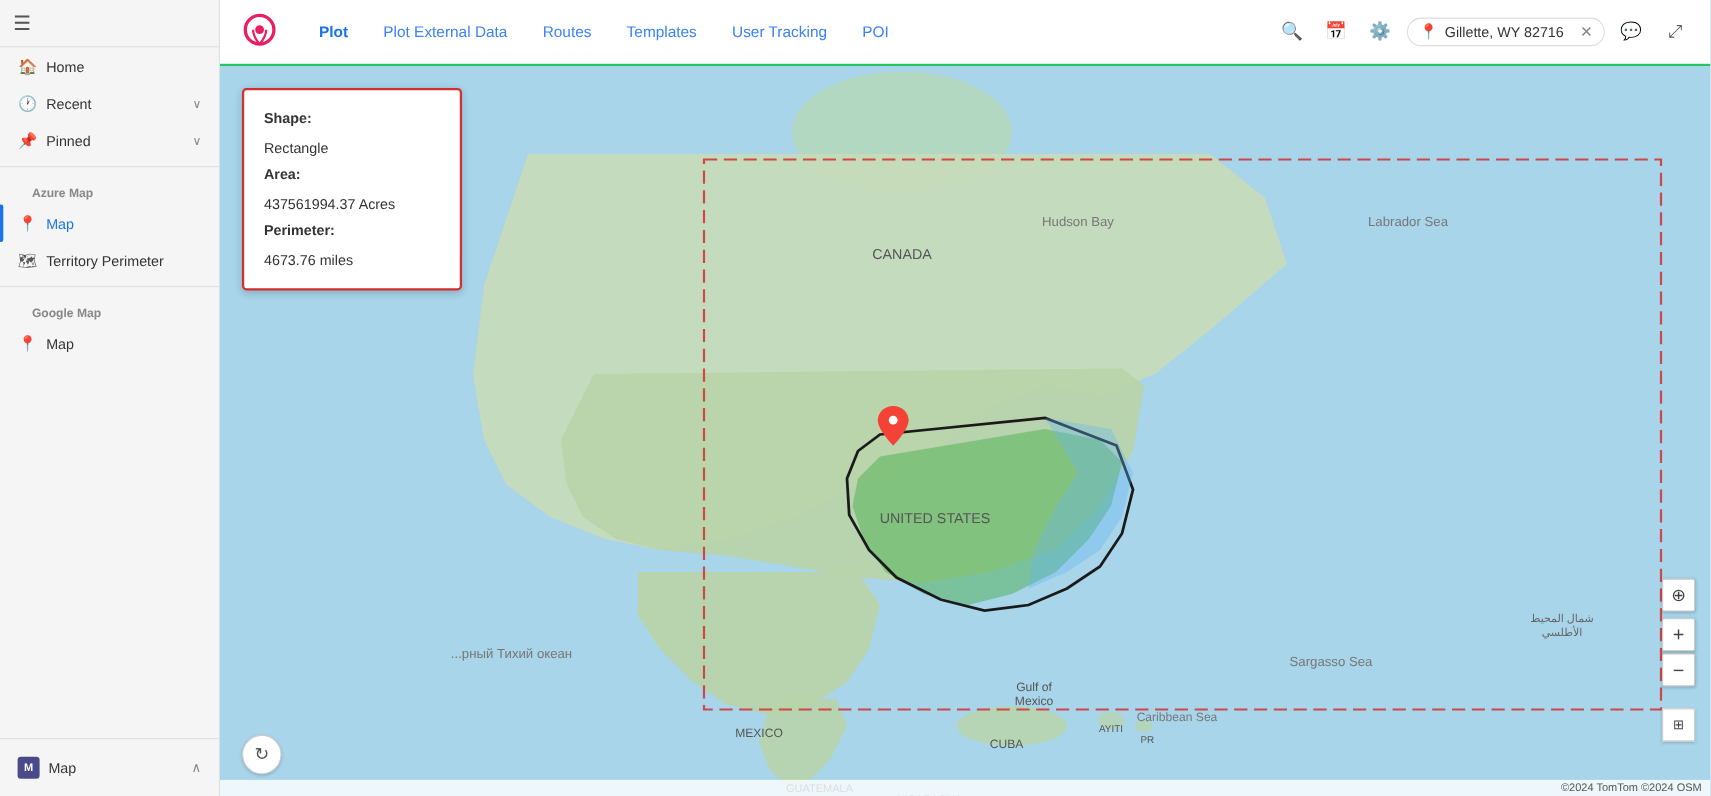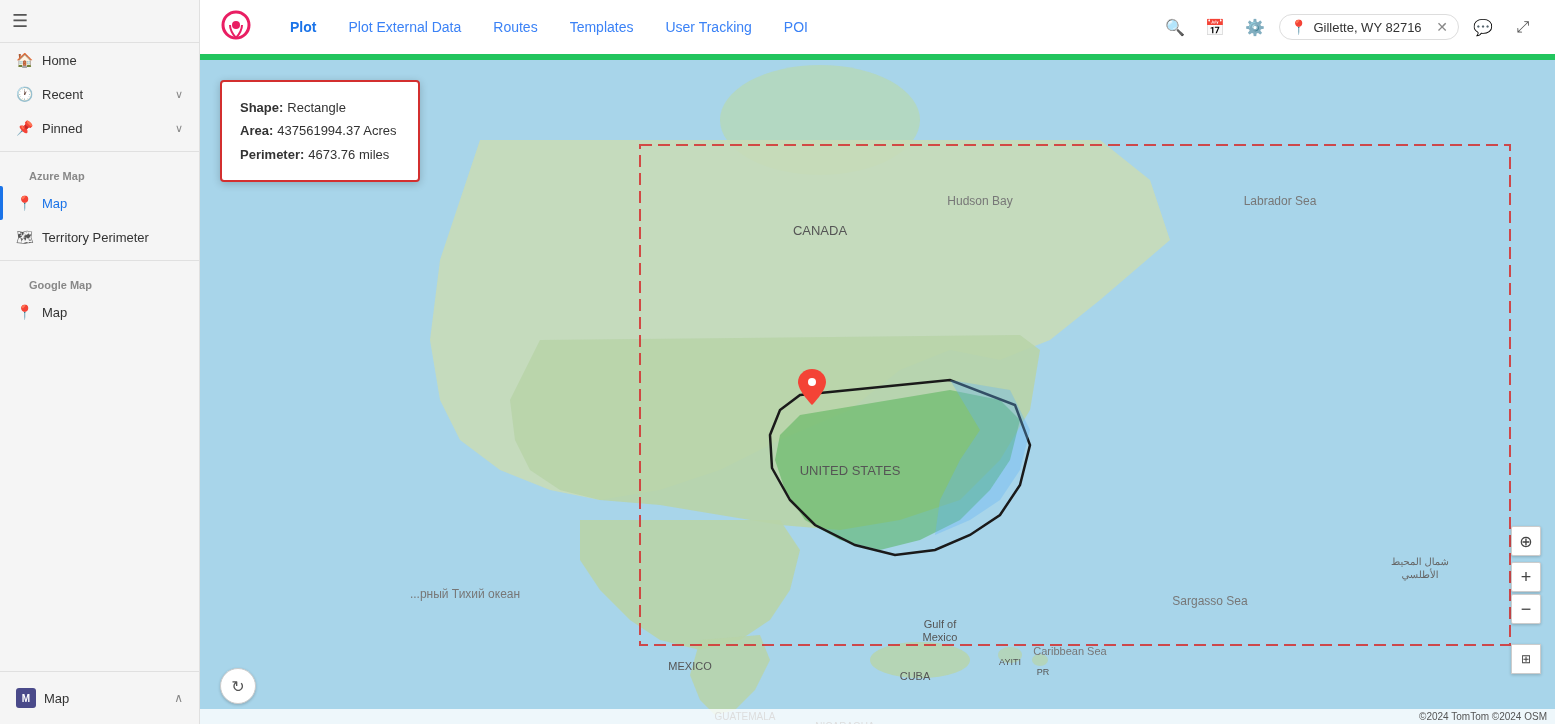--- a/index.html
+++ b/index.html
@@ -117,21 +117,21 @@
       display: flex;
       flex-direction: column;
       height: 100%;
       overflow: hidden;
     }
 
     
     .topnav {
       height: 60px;
       background: #fff;
-      border-bottom: 6px solid #22c55e;
+      border-bottom: 2px solid #22c55e;
       display: flex;
       align-items: center;
       padding: 4px 16px;
       gap: 4px;
       flex-shrink: 0;
     }
     .logo-area {
       display: flex;
       align-items: center;
       margin-right: 16px;
@@ -218,21 +218,21 @@
       border: 2px solid #d32f2f;
       border-radius: 4px;
       padding: 14px 18px;
       font-size: 13px;
       color: #333;
       line-height: 1.8;
       box-shadow: 0 2px 8px rgba(0,0,0,0.2);
       z-index: 10;
       min-width: 200px;
     }
-    .info-popup .row { display: flex; gap: 4px; }
+    .info-popup .row { display: flex; gap: 4px; flex-direction: column; }
     .info-popup .label { font-weight: 700; }
 
     
     .map-bottom-bar {
       position: absolute;
       bottom: 0;
       left: 0;
       right: 0;
       background: rgba(255,255,255,0.8);
       font-size: 10px;

